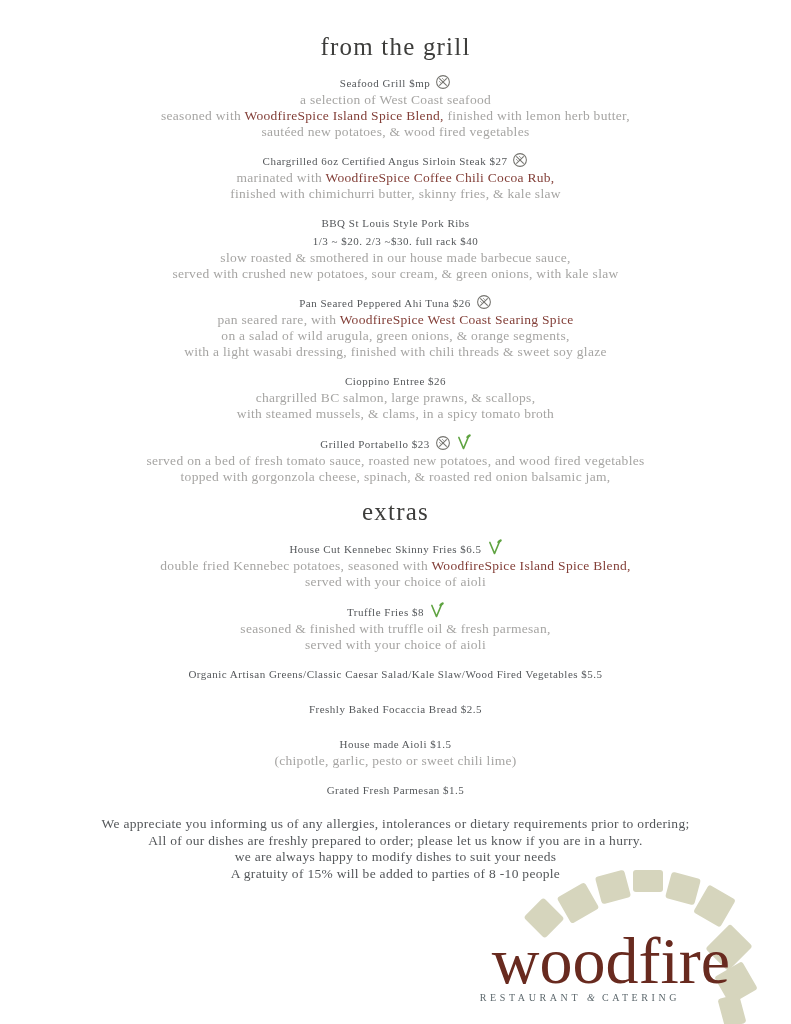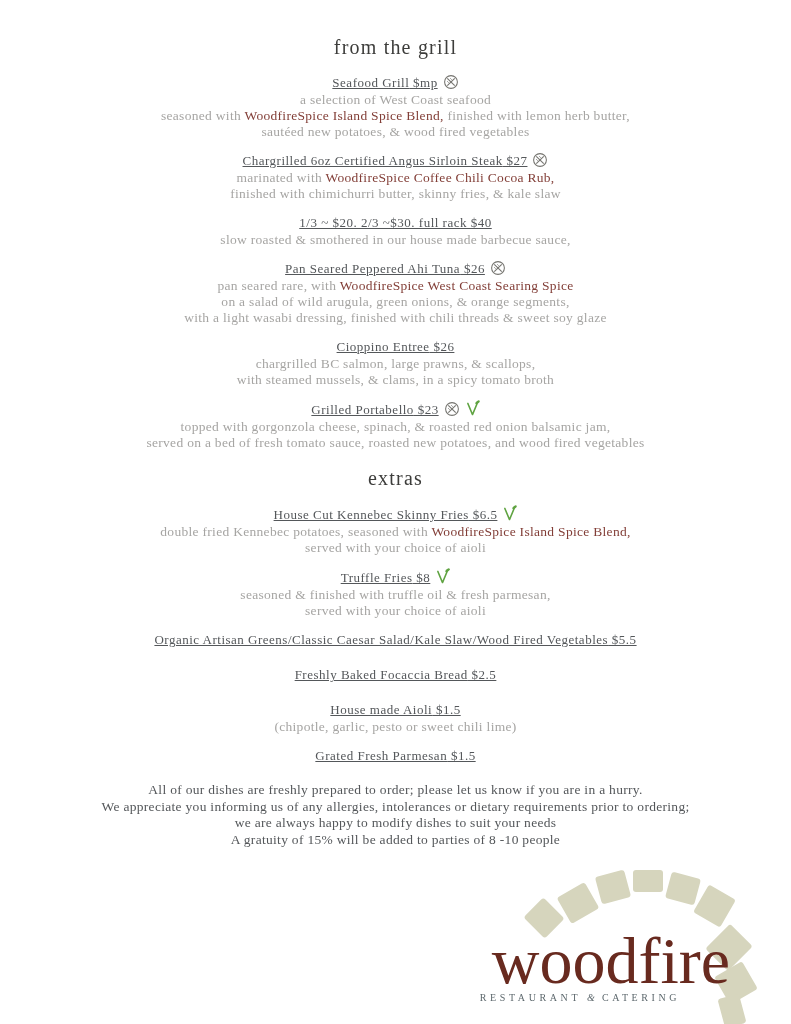--- a/index.html
+++ b/index.html
@@ -3,28 +3,28 @@
 <meta charset="utf-8">
 <style>
   html,body{margin:0;padding:0;}
   body{
     width:791px;height:1024px;position:relative;overflow:hidden;
     background:var(--bg,#ffffff);
     font-family:"Liberation Serif",serif;
   }
   .page{position:absolute;inset:0;padding-top:32px;text-align:center;z-index:2;}
   .section-title{
-    font-size:20px;line-height:30px;font-weight:400;
+    font-size:25px;line-height:30px;font-weight:400;
     color:var(--heading,#3d3d3b);letter-spacing:1.2px;margin:0 0 12px;
   }
   .extras-section .section-title{margin-top:2px;}
   .menu-item{margin-bottom:12px;}
   .menu-item.no-desc{margin-bottom:17px;}
   .item-title,.item-subtitle{
-    font-size:13px;line-height:18px;color:var(--title,#54575a);letter-spacing:0.5px;text-decoration:underline;
+    font-size:11px;line-height:18px;color:var(--title,#54575a);letter-spacing:0.5px;
   }
   .desc-line{
     font-size:13.5px;line-height:16px;color:var(--desc,#a6a5a3);letter-spacing:0.3px;
   }
   .accent{color:var(--accent,#823e37);}
   .dish-icon{display:inline-block;vertical-align:-3px;margin-left:5px;line-height:0;}
   .dish-icon.veg path{stroke:var(--green,#5fa341);}
   .dish-icon.veg ellipse{fill:var(--green,#5fa341);}
   .dish-icon.gf circle,.dish-icon.gf line{stroke:var(--gficon,#75746f);}
   .legend{margin:-12px 0 6px;font-size:14.5px;color:var(--title,#54575a);letter-spacing:0.5px;}
@@ -70,22 +70,24 @@
                 <circle cx="9" cy="9" r="7.2" fill="none" stroke-width="1.2"></circle>
                 <line x1="4.8" y1="13.2" x2="13.2" y2="4.8" stroke-width="1.2"></line>
                 <line x1="4.8" y1="4.8" x2="13.2" y2="13.2" stroke-width="1.2"></line>
                 <line x1="8.3" y1="4.9" x2="9.7" y2="6.3" stroke-width="1.1"></line>
                 <line x1="4.9" y1="8.3" x2="6.3" y2="9.7" stroke-width="1.1"></line>
               </svg></span></div>
           <div class="desc-line"><span>marinated with </span><span class="accent">WoodfireSpice Coffee Chili Cocoa Rub,</span></div>
           <div class="desc-line"><span>finished with chimichurri butter, skinny fries, &amp; kale slaw</span></div>
         </div>
         <div class="menu-item">
+          <div class="item-title"><span class="item-name">BBQ St Louis Style Pork Ribs</span></div>
           <div class="item-subtitle">1/3 ~ $20. 2/3 ~$30. full rack $40</div>
           <div class="desc-line"><span>slow roasted &amp; smothered in our house made barbecue sauce,</span></div>
+          <div class="desc-line"><span>served with crushed new potatoes, sour cream, &amp; green onions, with kale slaw</span></div>
         </div>
         <div class="menu-item">
           <div class="item-title"><span class="item-name">Pan Seared Peppered Ahi Tuna</span><span class="item-price">&nbsp;$26</span><span class="dish-icon gf"><svg viewBox="0 0 18 18" width="16" height="16">
                 <circle cx="9" cy="9" r="7.2" fill="none" stroke-width="1.2"></circle>
                 <line x1="4.8" y1="13.2" x2="13.2" y2="4.8" stroke-width="1.2"></line>
                 <line x1="4.8" y1="4.8" x2="13.2" y2="13.2" stroke-width="1.2"></line>
                 <line x1="8.3" y1="4.9" x2="9.7" y2="6.3" stroke-width="1.1"></line>
                 <line x1="4.9" y1="8.3" x2="6.3" y2="9.7" stroke-width="1.1"></line>
               </svg></span></div>
           <div class="desc-line"><span>pan seared rare, with </span><span class="accent">WoodfireSpice West Coast Searing Spice</span></div>
@@ -101,22 +103,22 @@
           <div class="item-title"><span class="item-name">Grilled Portabello</span><span class="item-price">&nbsp;$23</span><span class="dish-icon gf"><svg viewBox="0 0 18 18" width="16" height="16">
                 <circle cx="9" cy="9" r="7.2" fill="none" stroke-width="1.2"></circle>
                 <line x1="4.8" y1="13.2" x2="13.2" y2="4.8" stroke-width="1.2"></line>
                 <line x1="4.8" y1="4.8" x2="13.2" y2="13.2" stroke-width="1.2"></line>
                 <line x1="8.3" y1="4.9" x2="9.7" y2="6.3" stroke-width="1.1"></line>
                 <line x1="4.9" y1="8.3" x2="6.3" y2="9.7" stroke-width="1.1"></line>
               </svg></span><span class="dish-icon veg"><svg viewBox="0 0 16 18" width="15" height="17">
                 <path d="M3 3.5 L8 15.5 L13 3.5" fill="none" stroke-width="1.6" stroke-linecap="round" stroke-linejoin="round"></path>
                 <ellipse cx="13.4" cy="2.4" rx="2.8" ry="1.3" transform="rotate(-38 13.4 2.4)"></ellipse>
               </svg></span></div>
+          <div class="desc-line"><span>served on a bed of fresh tomato sauce, roasted new potatoes, and wood fired vegetables</span></div>
           <div class="desc-line"><span>topped with gorgonzola cheese, spinach, &amp; roasted red onion balsamic jam,</span></div>
-          <div class="desc-line"><span>served on a bed of fresh tomato sauce, roasted new potatoes, and wood fired vegetables</span></div>
         </div>
       </div>
   </section>
 
   <section class="menu-section extras-section">
     <h1 class="section-title">extras</h1>
     <div class="items">
         <div class="menu-item">
           <div class="item-title"><span class="item-name">House Cut Kennebec Skinny Fries</span><span class="item-price">&nbsp;$6.5</span><span class="dish-icon veg"><svg viewBox="0 0 16 18" width="15" height="17">
                 <path d="M3 3.5 L8 15.5 L13 3.5" fill="none" stroke-width="1.6" stroke-linecap="round" stroke-linejoin="round"></path>
@@ -144,22 +146,22 @@
           <div class="desc-line"><span>(chipotle, garlic, pesto or sweet chili lime)</span></div>
         </div>
         <div class="menu-item no-desc">
           <div class="item-title"><span class="item-name">Grated Fresh Parmesan</span><span class="item-price">&nbsp;$1.5</span></div>
         </div>
       </div>
   </section>
 
 
   <div class="footer">
+    <div class="footer-line">We appreciate you informing us of any allergies, intolerances or dietary requirements prior to ordering;</div>
     <div class="footer-line">All of our dishes are freshly prepared to order; please let us know if you are in a hurry.</div>
-    <div class="footer-line">We appreciate you informing us of any allergies, intolerances or dietary requirements prior to ordering;</div>
     <div class="footer-line">we are always happy to modify dishes to suit your needs</div>
     <div class="footer-line">A gratuity of 15% will be added to parties of 8 -10 people</div>
   </div>
 
 </div>
 
 <div class="logo">
   <div class="arch">
     <div class="stone" style="left:100px;top:35px;width:28px;height:30px;transform:rotate(-45deg)"></div>
     <div class="stone" style="left:132px;top:20px;width:32px;height:30px;transform:rotate(-30deg)"></div>

